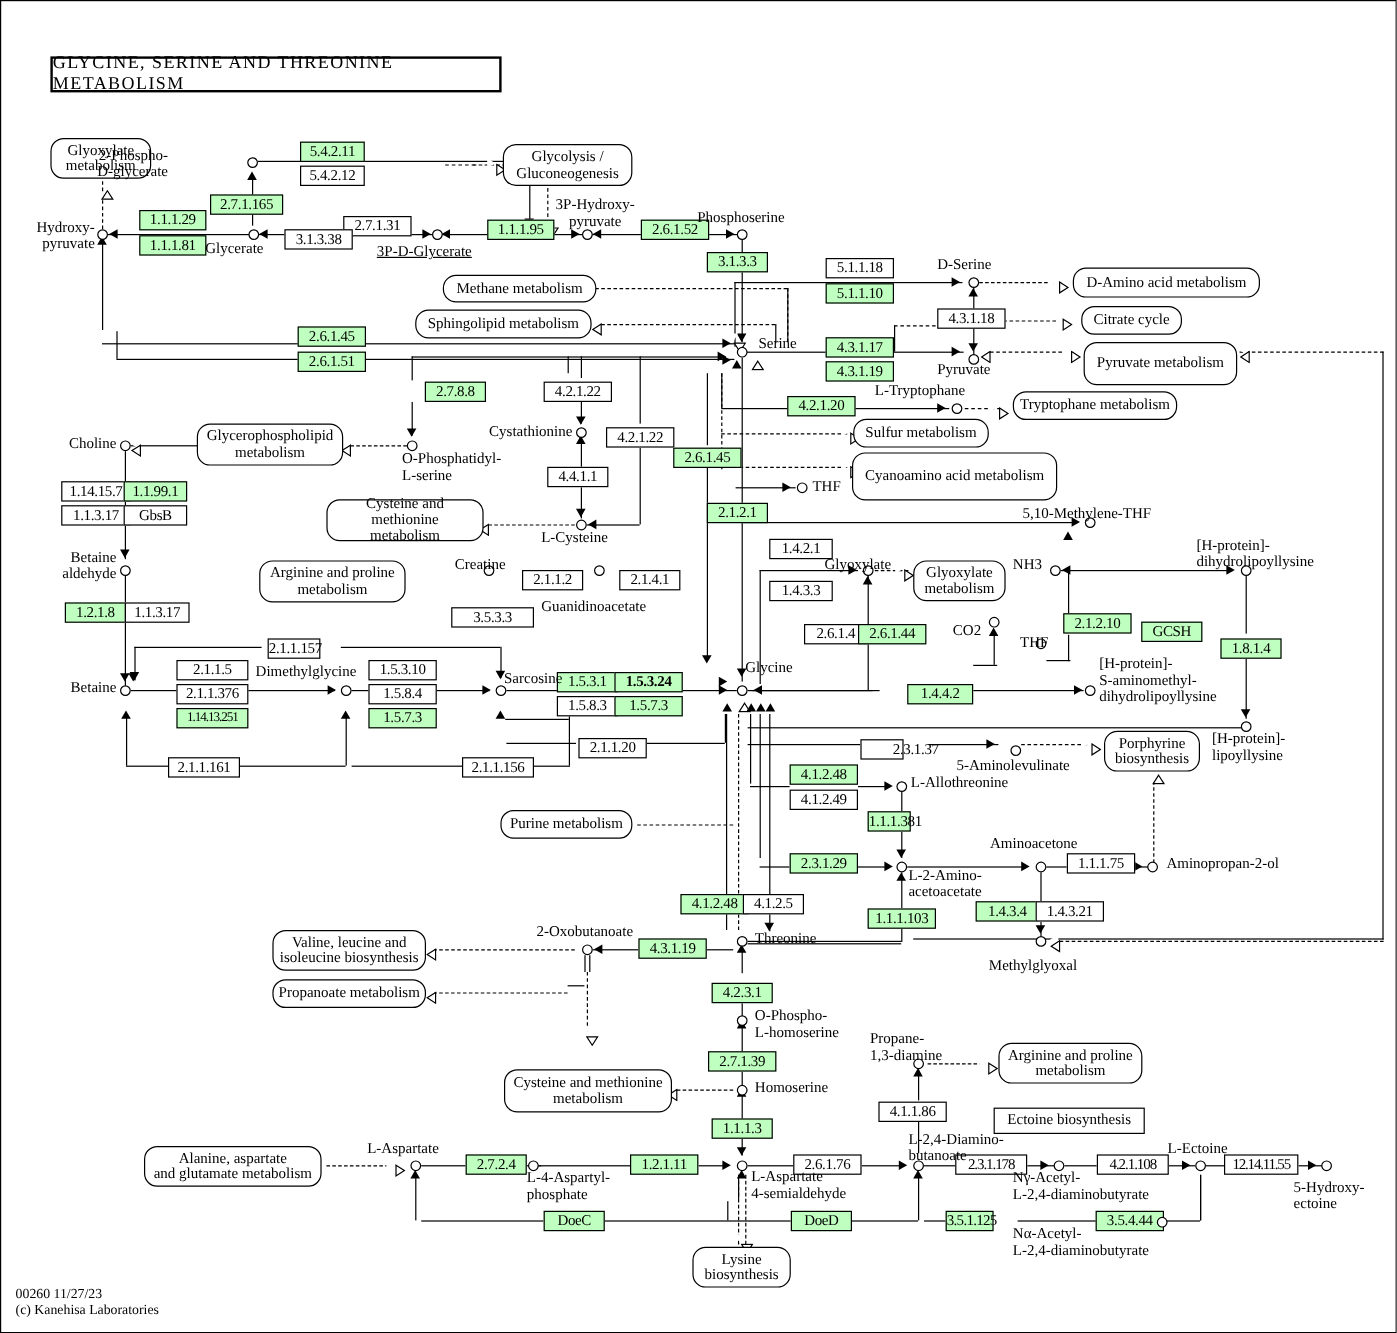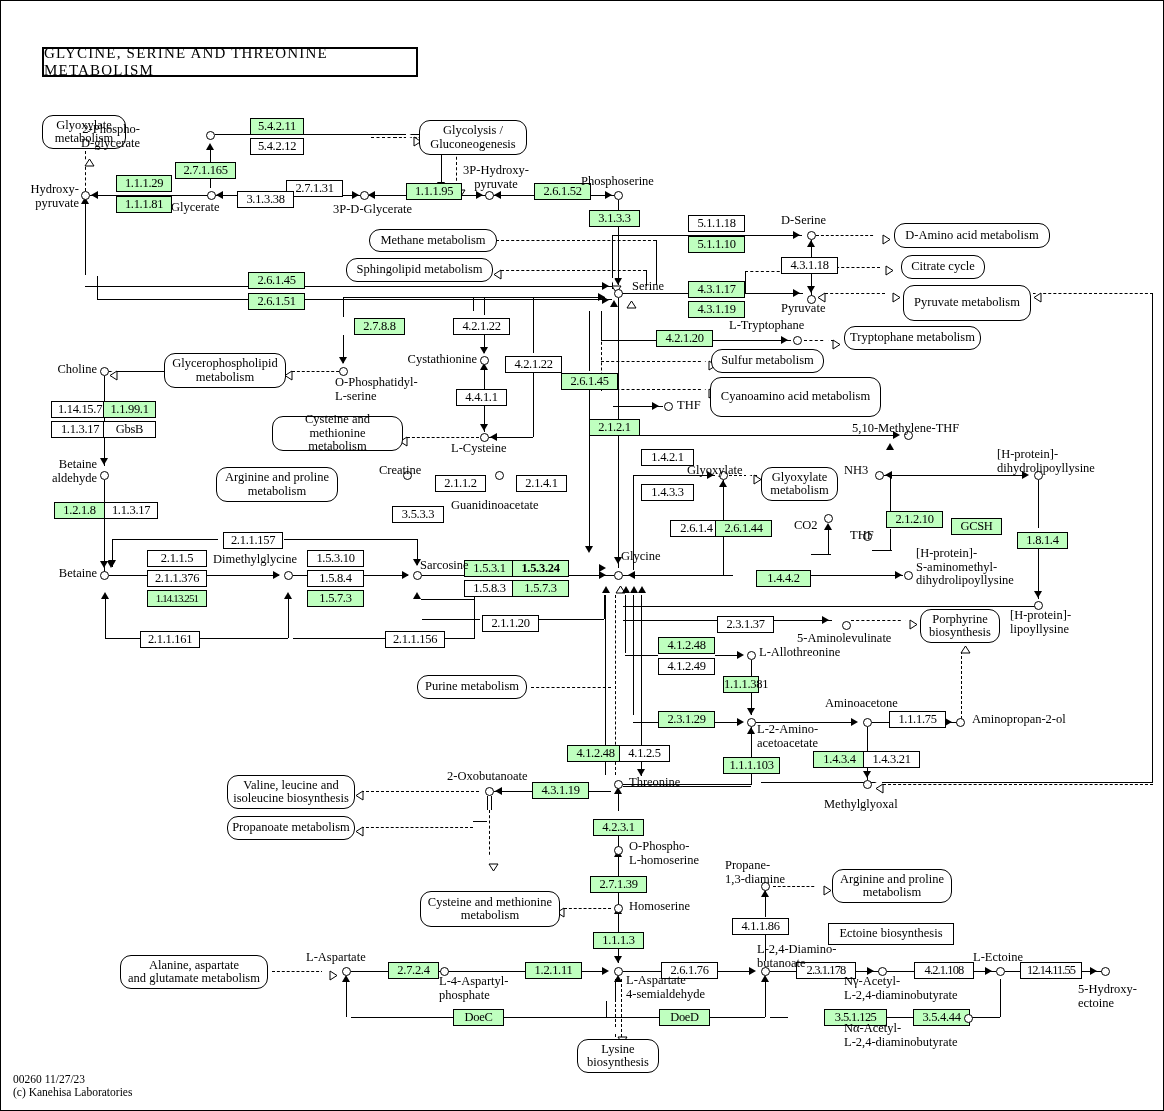--- a/index.html
+++ b/index.html
@@ -616,44 +616,44 @@
     <div class="ebox hl" style="left:560px;top:372px;width:57px;"><span>2.6.1.45</span></div>
     <div class="ebox hl" style="left:588px;top:418px;width:51px;"><span>2.1.2.1</span></div>
     <div class="ebox" style="left:50px;top:400px;width:58px;"><span>1.14.15.7</span></div>
     <div class="ebox hl" style="left:102px;top:400px;width:53px;"><span>1.1.99.1</span></div>
     <div class="ebox" style="left:50px;top:420px;width:58px;"><span>1.1.3.17</span></div>
     <div class="ebox" style="left:102px;top:420px;width:53px;"><span>GbsB</span></div>
     <div class="ebox hl" style="left:53px;top:501px;width:51px;"><span>1.2.1.8</span></div>
     <div class="ebox" style="left:103px;top:501px;width:54px;"><span>1.1.3.17</span></div>
     <div class="ebox" style="left:434px;top:474px;width:51px;"><span>2.1.1.2</span></div>
     <div class="ebox" style="left:515px;top:474px;width:51px;"><span>2.1.4.1</span></div>
-    <div class="ebox" style="left:391px;top:505px;width:52px;"><span>3.5.3.3</span></div>
+    <div class="ebox" style="left:375px;top:505px;width:69px;"><span>3.5.3.3</span></div>
     <div class="ebox" style="left:640px;top:448px;width:53px;"><span>1.4.2.1</span></div>
     <div class="ebox" style="left:640px;top:483px;width:53px;"><span>1.4.3.3</span></div>
     <div class="ebox" style="left:669px;top:519px;width:53px;"><span>2.6.1.4</span></div>
     <div class="ebox hl" style="left:714px;top:519px;width:57px;"><span>2.6.1.44</span></div>
     <div class="ebox hl" style="left:885px;top:510px;width:57px;"><span>2.1.2.10</span></div>
     <div class="ebox hl" style="left:950px;top:517px;width:51px;"><span>GCSH</span></div>
     <div class="ebox hl" style="left:1016px;top:531px;width:51px;"><span>1.8.1.4</span></div>
-    <div class="ebox" style="left:222px;top:531px;width:60px;"><span>2.1.1.157</span></div>
+    <div class="ebox" style="left:222px;top:531px;width:44px;"><span>2.1.1.157</span></div>
     <div class="ebox" style="left:146px;top:549px;width:60px;"><span>2.1.1.5</span></div>
     <div class="ebox" style="left:146px;top:569px;width:60px;"><span>2.1.1.376</span></div>
     <div class="ebox hl" style="left:146px;top:589px;width:60px;font-size:11px;letter-spacing:-0.9px;"><span>1.14.13.251</span></div>
     <div class="ebox" style="left:306px;top:549px;width:57px;"><span>1.5.3.10</span></div>
     <div class="ebox" style="left:306px;top:569px;width:57px;"><span>1.5.8.4</span></div>
     <div class="ebox hl" style="left:306px;top:589px;width:57px;"><span>1.5.7.3</span></div>
     <div class="ebox hl" style="left:463px;top:559px;width:51px;"><span>1.5.3.1</span></div>
     <div class="ebox hl" style="left:511px;top:559px;width:57px;font-weight:bold;"><span>1.5.3.24</span></div>
     <div class="ebox" style="left:463px;top:579px;width:51px;"><span>1.5.8.3</span></div>
     <div class="ebox hl" style="left:511px;top:579px;width:57px;"><span>1.5.7.3</span></div>
     <div class="ebox hl" style="left:755px;top:569px;width:55px;"><span>1.4.4.2</span></div>
     <div class="ebox" style="left:139px;top:630px;width:60px;"><span>2.1.1.161</span></div>
     <div class="ebox" style="left:481px;top:614px;width:57px;"><span>2.1.1.20</span></div>
     <div class="ebox" style="left:384px;top:630px;width:60px;"><span>2.1.1.156</span></div>
-    <div class="ebox" style="left:716px;top:615px;width:57px;"><span>2.3.1.37</span></div>
+    <div class="ebox" style="left:716px;top:615px;width:36px;padding-left:26px;"><span>2.3.1.37</span></div>
     <div class="ebox hl" style="left:657px;top:636px;width:57px;"><span>4.1.2.48</span></div>
     <div class="ebox" style="left:657px;top:657px;width:57px;"><span>4.1.2.49</span></div>
     <div class="ebox hl" style="left:722px;top:675px;width:36px;"><span>1.1.1.381</span></div>
     <div class="ebox hl" style="left:657px;top:710px;width:57px;"><span>2.3.1.29</span></div>
     <div class="ebox" style="left:888px;top:710px;width:57px;"><span>1.1.1.75</span></div>
     <div class="ebox hl" style="left:722px;top:756px;width:57px;"><span>1.1.1.103</span></div>
     <div class="ebox hl" style="left:812px;top:750px;width:53px;"><span>1.4.3.4</span></div>
     <div class="ebox" style="left:862px;top:750px;width:57px;"><span>1.4.3.21</span></div>
     <div class="ebox hl" style="left:566px;top:744px;width:57px;"><span>4.1.2.48</span></div>
     <div class="ebox" style="left:618px;top:744px;width:51px;"><span>4.1.2.5</span></div>
@@ -663,38 +663,38 @@
     <div class="ebox" style="left:731px;top:917px;width:57px;"><span>4.1.1.86</span></div>
     <div class="ebox hl" style="left:592px;top:931px;width:51px;"><span>1.1.1.3</span></div>
     <div class="ebox hl" style="left:387px;top:961px;width:51px;"><span>2.7.2.4</span></div>
     <div class="ebox hl" style="left:524px;top:961px;width:57px;"><span>1.2.1.11</span></div>
     <div class="ebox" style="left:660px;top:961px;width:57px;"><span>2.6.1.76</span></div>
     <div class="ebox" style="left:795px;top:961px;width:60px;letter-spacing:-0.9px;"><span>2.3.1.178</span></div>
     <div class="ebox" style="left:913px;top:961px;width:60px;letter-spacing:-0.9px;"><span>4.2.1.108</span></div>
     <div class="ebox" style="left:1019px;top:961px;width:62px;letter-spacing:-1px;"><span>12.14.11.55</span></div>
     <div class="ebox hl" style="left:452px;top:1008px;width:51px;"><span>DoeC</span></div>
     <div class="ebox hl" style="left:658px;top:1008px;width:51px;"><span>DoeD</span></div>
-    <div class="ebox hl" style="left:787px;top:1008px;width:63px;letter-spacing:-0.6px;margin-left:36px;"><span>3.5.1.125</span></div>
+    <div class="ebox hl" style="left:787px;top:1008px;width:40px;letter-spacing:-0.6px;"><span>3.5.1.125</span></div>
     <div class="ebox hl" style="left:912px;top:1008px;width:57px;"><span>3.5.4.44</span></div>
   </div>
 
   <div>
     <div class="cpd" style="left:205px;top:130px;"></div>
     <div class="lbl r" style="left:59px;top:122px;width:80px;">2-Phospho-
 D-glycerate</div>
 
     <div class="cpd" style="left:80px;top:190px;"></div>
     <div class="lbl r" style="left:0px;top:182px;width:78px;">Hydroxy-
 pyruvate</div>
 
     <div class="cpd" style="left:206px;top:190px;"></div>
     <div class="lbl" style="left:170px;top:200px;">Glycerate</div>
 
     <div class="cpd" style="left:359px;top:190px;"></div>
-    <div class="lbl" style="left:332px;top:202px;">3P-D-Glycerate</div>
+    <div class="lbl" style="left:313px;top:202px;text-decoration:underline;">3P-D-Glycerate</div>
 
     <div class="cpd" style="left:484px;top:190px;"></div>
     <div class="lbl c" style="left:455px;top:163px;width:80px;">3P-Hydroxy-
 pyruvate</div>
 
     <div class="cpd" style="left:613px;top:190px;"></div>
     <div class="lbl" style="left:580px;top:174px;">Phosphoserine</div>
 
     <div class="cpd" style="left:806px;top:230px;"></div>
     <div class="lbl" style="left:780px;top:213px;">D-Serine</div>

